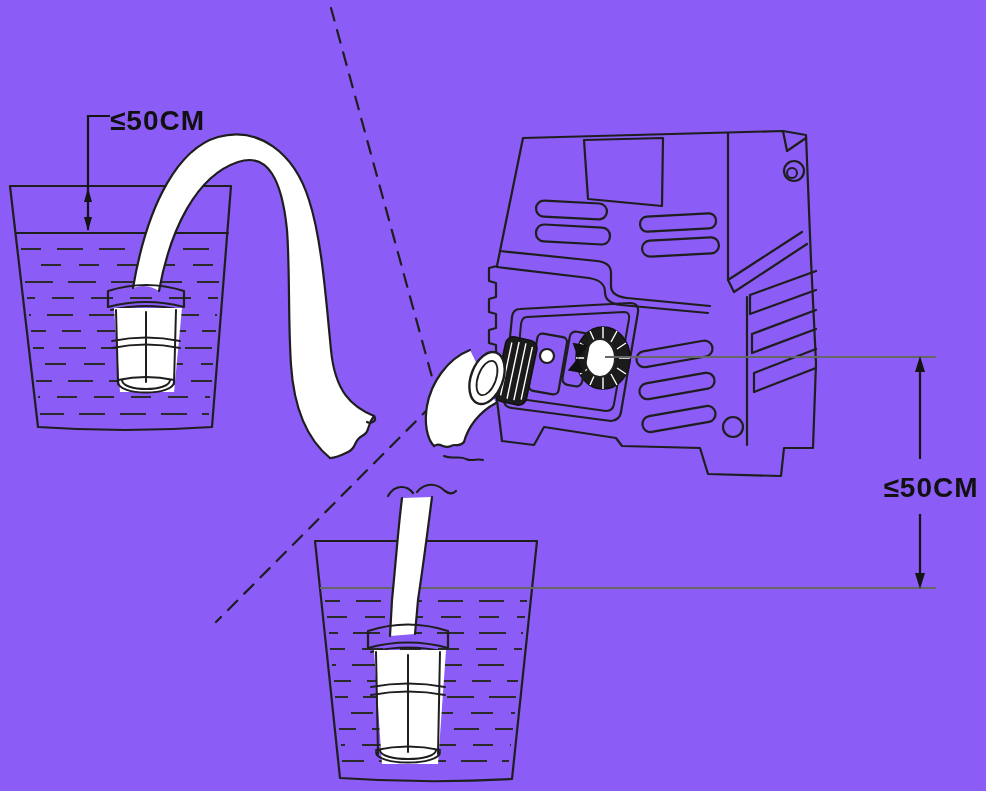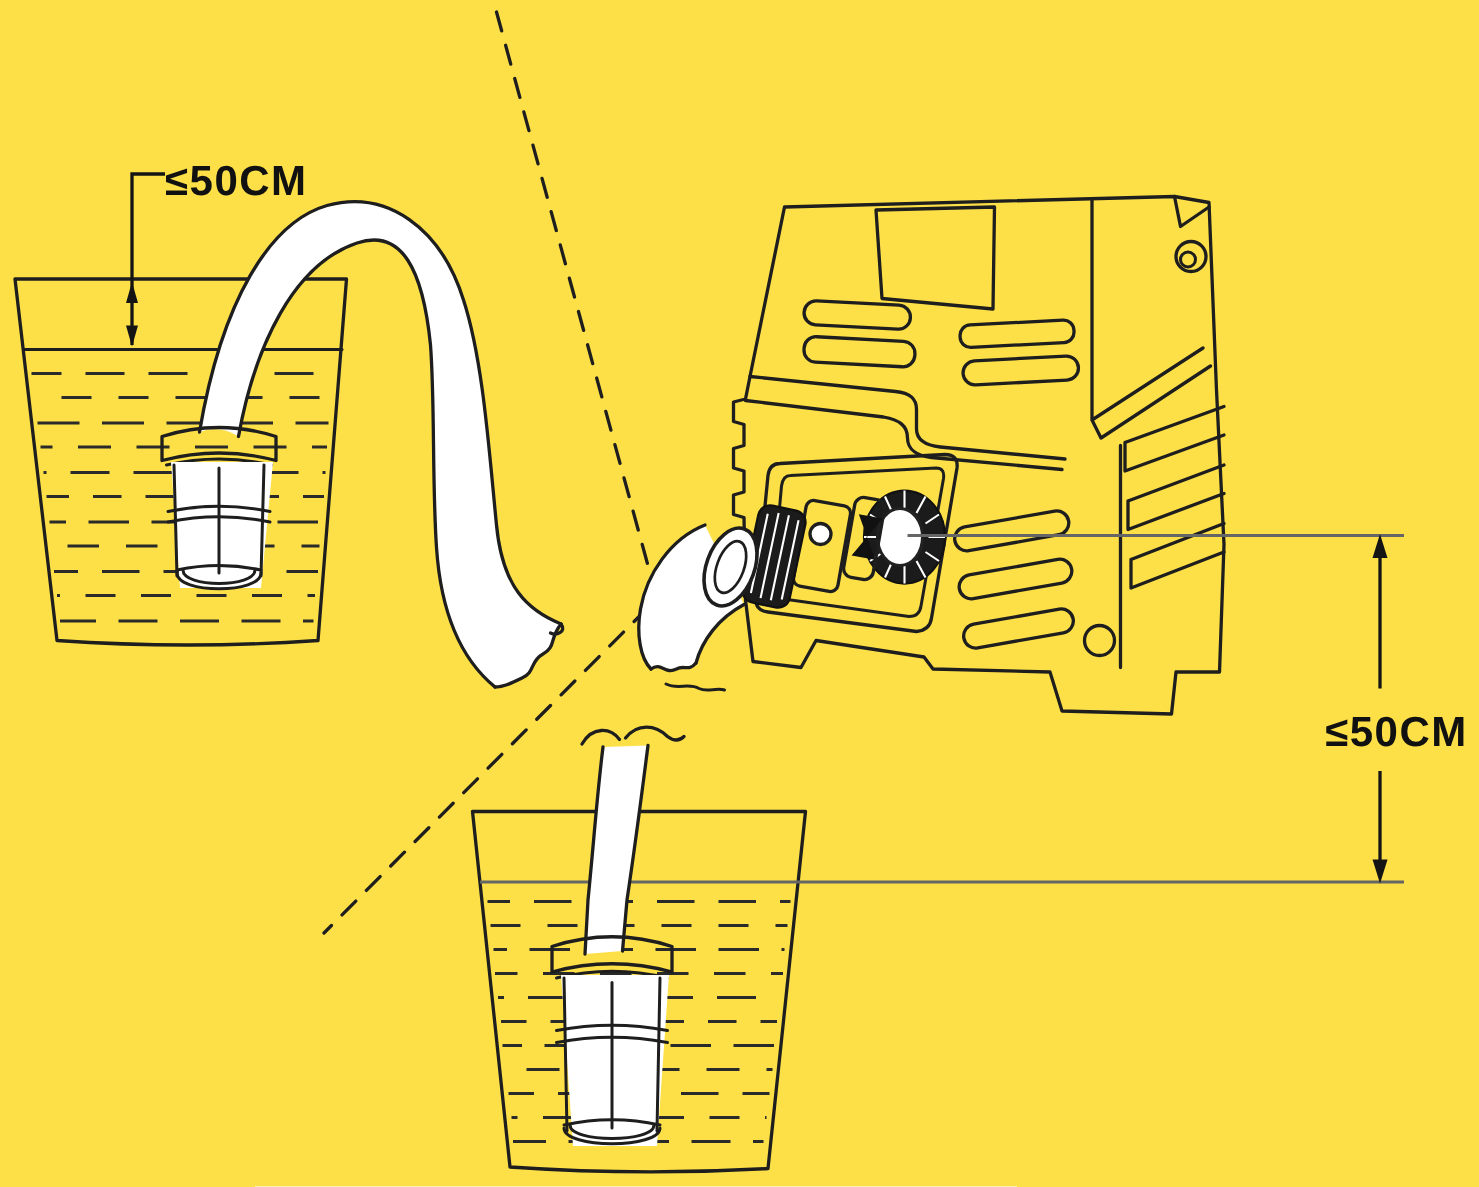--- a/index.html
+++ b/index.html
@@ -1,16 +1,16 @@
 <!DOCTYPE html>
 <html><head>
 <meta charset="utf-8">
 <style>
   html,body{margin:0;padding:0;background:#ffffff;}
-  .stage{position:relative;width:986px;height:791px;background:#fde047;overflow:hidden;
+  .stage{position:relative;width:986px;height:791px;background:#8b5cf6;overflow:hidden;
          font-family:"Liberation Sans","DejaVu Sans",sans-serif;}
   svg{position:absolute;left:0;top:0;}
   .ln{fill:none;stroke:#1e1e1e;stroke-width:2.2;stroke-linecap:round;stroke-linejoin:round;}
   .thin{fill:none;stroke:#1e1e1e;stroke-width:2;stroke-linecap:round;stroke-linejoin:round;}
   .fillw{fill:#ffffff;stroke:none;}
   .dim{stroke:#666666;stroke-width:2;fill:none;}
   .dimdark{stroke:#141414;stroke-width:2.2;fill:none;}
   .dim-label{font-family:"Liberation Sans","DejaVu Sans",sans-serif;font-weight:bold;
              font-size:28px;fill:#111111;letter-spacing:1px;}
   .dark{fill:#1b1b1b;stroke:#111111;stroke-width:1.5;}

